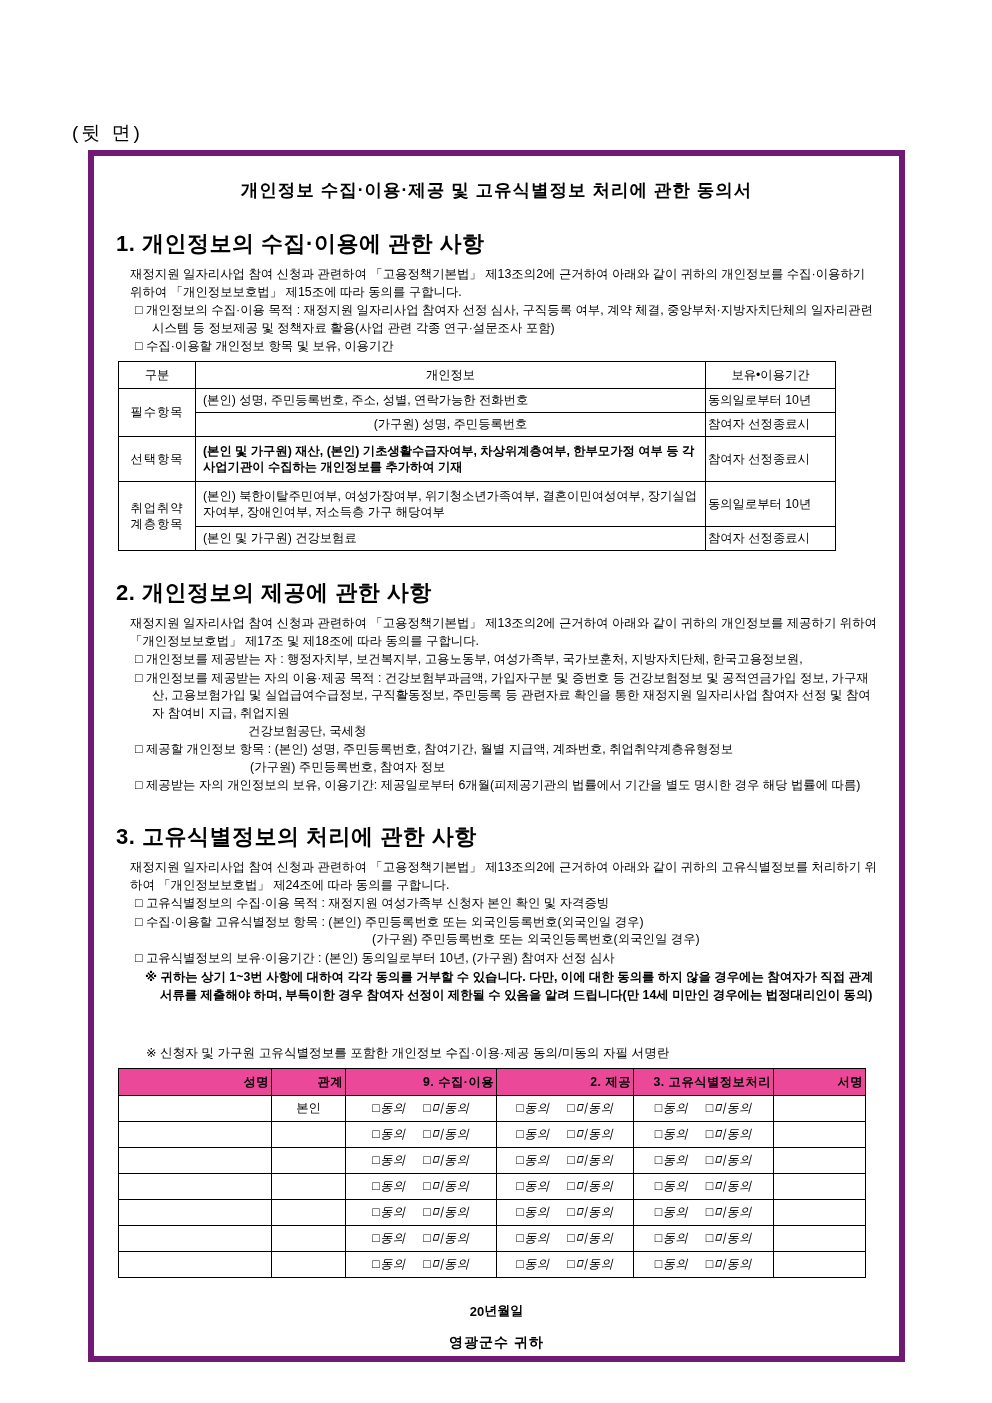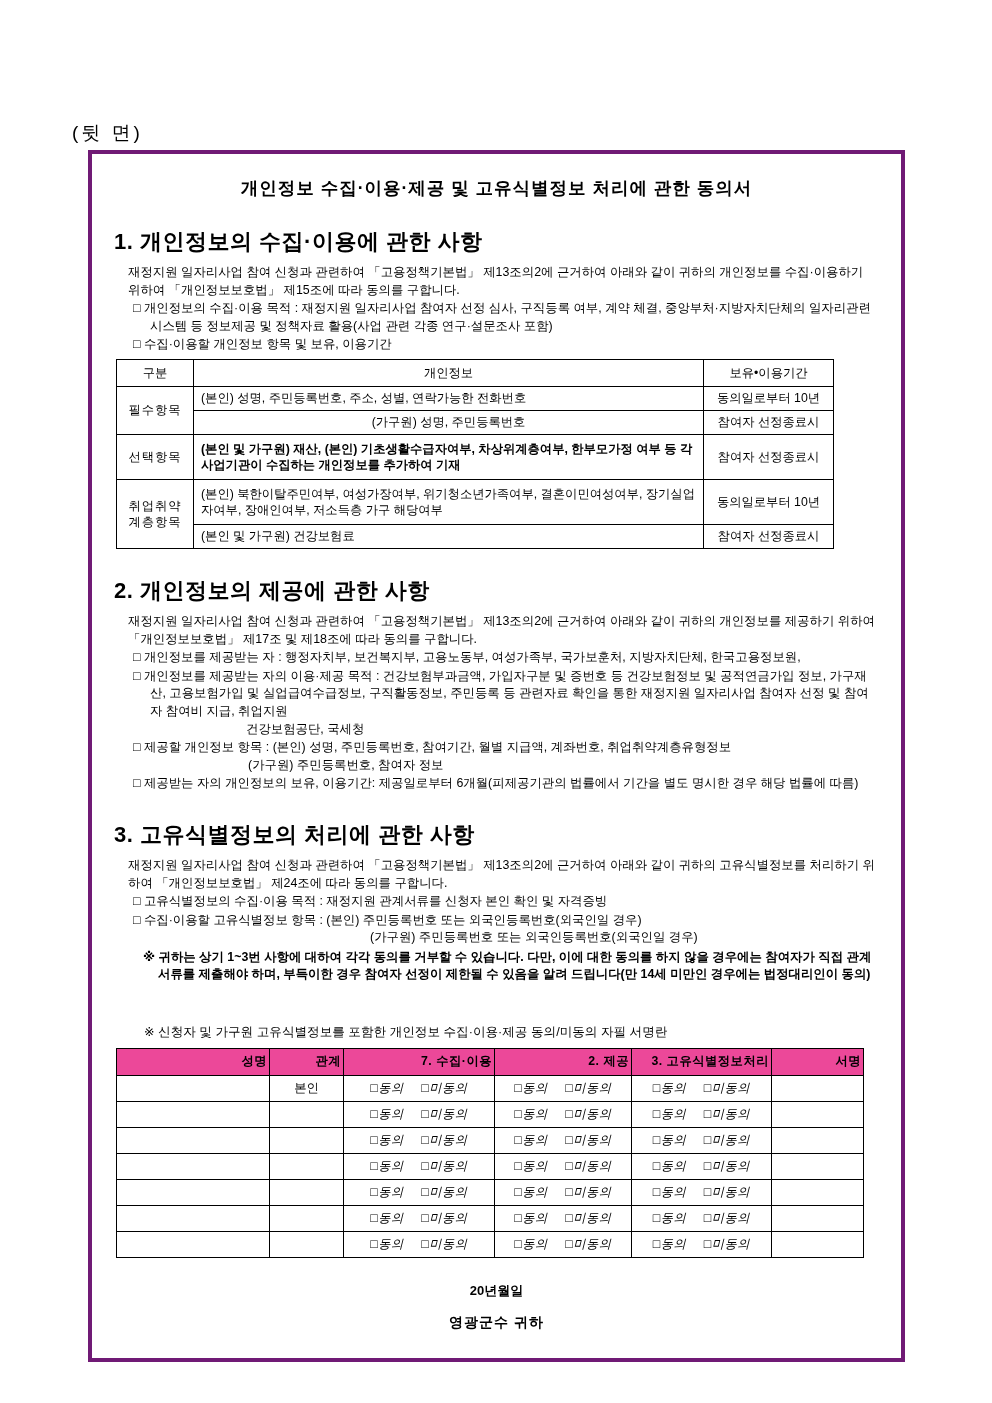--- a/index.html
+++ b/index.html
@@ -6,21 +6,21 @@
   body{
     width:992px;height:1403px;
     font-family:"Liberation Sans","DejaVu Sans",sans-serif;
     color:#000;
     -webkit-font-smoothing:antialiased;
   }
   .page{position:relative;width:992px;height:1403px;background:#fff;overflow:hidden;}
   .back-label{position:absolute;left:72px;top:120px;font-size:19px;letter-spacing:3px;}
   .doc-box{
     position:absolute;left:88px;top:150px;width:817px;height:1212px;
-    border:4px solid #701a75;box-sizing:border-box;
+    border:6px solid #701a75;box-sizing:border-box;
     padding:16px 22px 0 22px;
   }
   .doc-title{
     text-align:center;font-size:17.5px;font-weight:bold;letter-spacing:1px;
     margin:6px 0 0 0;
   }
   .sec{margin-top:27px;}
   .sec-h{font-size:22px;font-weight:800;letter-spacing:0.5px;margin:0 0 7px 0;}
   .body-text{font-size:12.4px;line-height:17.6px;margin:0;}
   .intro{padding-left:14px;}
@@ -29,21 +29,21 @@
   .ind-org{padding-left:132px;}
   .ind-fam2{padding-left:134px;}
   .ind-fam3{padding-left:256px;}
   .note{font-weight:bold;padding-left:44px;text-indent:-15px;margin-top:2px;}
 
   table{border-collapse:collapse;table-layout:fixed;}
   .tbl1{width:717px;margin:5px 0 0 2px;border:1.5px solid #000;}
   .tbl1 th,.tbl1 td{border:1px solid #000;font-size:12.3px;line-height:16px;padding:2px 7px;vertical-align:middle;}
   .tbl1 th{font-weight:normal;text-align:center;height:22px;}
   .tbl1 .cat{text-align:center;letter-spacing:1px;}
-  .tbl1 .period{text-align:center;padding:2px 2px;}
+  .tbl1 .period{padding:2px 2px;}
   .tbl1 .center{text-align:center;}
   .tbl1 .bold{font-weight:bold;}
   .tbl1 td.info{height:19px;}
   .tbl1 td.tall{height:40px;}
 
   .sig-caption{font-size:12.6px;padding-left:30px;margin-top:40px;}
   .tbl2{width:747px;margin:6px 0 0 2px;border:1.5px solid #000;}
   .tbl2 th,.tbl2 td{border:1px solid #000;font-size:12.3px;padding:1px 2px;vertical-align:middle;}
   .tbl2 th{background:#ec4899;font-weight:bold;text-align:right;height:24px;letter-spacing:0.5px;}
   .tbl2 td{height:23px;text-align:center;}
@@ -119,42 +119,43 @@
       <p class="body-text bullet">□ 개인정보를 제공받는 자의 이용·제공 목적 : 건강보험부과금액, 가입자구분 및 증번호 등 건강보험정보 및 공적연금가입 정보, 가구재산, 고용보험가입 및 실업급여수급정보, 구직활동정보, 주민등록 등 관련자료 확인을 통한 재정지원 일자리사업 참여자 선정 및 참여자 참여비 지급, 취업지원</p>
       <p class="body-text sub-line ind-org">건강보험공단, 국세청</p>
       <p class="body-text bullet">□ 제공할 개인정보 항목 : (본인) 성명, 주민등록번호, 참여기간, 월별 지급액, 계좌번호, 취업취약계층유형정보</p>
       <p class="body-text sub-line ind-fam2">(가구원) 주민등록번호, 참여자 정보</p>
       <p class="body-text bullet">□ 제공받는 자의 개인정보의 보유, 이용기간: 제공일로부터 6개월(피제공기관의 법률에서 기간을 별도 명시한 경우 해당 법률에 따름)</p>
     </div>
 
     <div class="sec">
       <h2 class="sec-h">3. 고유식별정보의 처리에 관한 사항</h2>
       <p class="body-text intro">재정지원 일자리사업 참여 신청과 관련하여 「고용정책기본법」 제13조의2에 근거하여 아래와 같이 귀하의 고유식별정보를 처리하기 위하여 「개인정보보호법」 제24조에 따라 동의를 구합니다.</p>
-      <p class="body-text bullet">□ 고유식별정보의 수집·이용 목적 : 재정지원 관계서류를 신청자 본인 확인 및 자격증빙</p>
+      <p class="body-text bullet">□ 고유식별정보의 수집·이용 목적 : 재정지원 여성가족부 신청자 본인 확인 및 자격증빙</p>
       <p class="body-text bullet">□ 수집·이용할 고유식별정보 항목 : (본인) 주민등록번호 또는 외국인등록번호(외국인일 경우)</p>
       <p class="body-text sub-line ind-fam3">(가구원) 주민등록번호 또는 외국인등록번호(외국인일 경우)</p>
+      <p class="body-text bullet">□ 고유식별정보의 보유·이용기간 : (본인) 동의일로부터 10년, (가구원) 참여자 선정 심사</p>
       <p class="body-text note">※ 귀하는 상기 1~3번 사항에 대하여 각각 동의를 거부할 수 있습니다. 다만, 이에 대한 동의를 하지 않을 경우에는 참여자가 직접 관계서류를 제출해야 하며, 부득이한 경우 참여자 선정이 제한될 수 있음을 알려 드립니다(만 14세 미만인 경우에는 법정대리인이 동의)</p>
     </div>
 
     <p class="body-text sig-caption">※ 신청자 및 가구원 고유식별정보를 포함한 개인정보 수집·이용·제공 동의/미동의 자필 서명란</p>
 
     <table class="tbl2">
       <colgroup>
         <col style="width:153px">
           <col style="width:74px">
           <col style="width:151px">
         <col style="width:137px">
           <col style="width:140px">
           <col style="width:92px">
       </colgroup>
       <thead>
         <tr>
           <th>성명</th>
           <th>관계</th>
-          <th>7. 수집·이용</th>
+          <th>9. 수집·이용</th>
           <th>2. 제공</th>
           <th>3. 고유식별정보처리</th>
           <th>서명</th>
         </tr>
       </thead>
       <tbody>
 
       <tr>
             <td></td>
             <td>본인</td>

